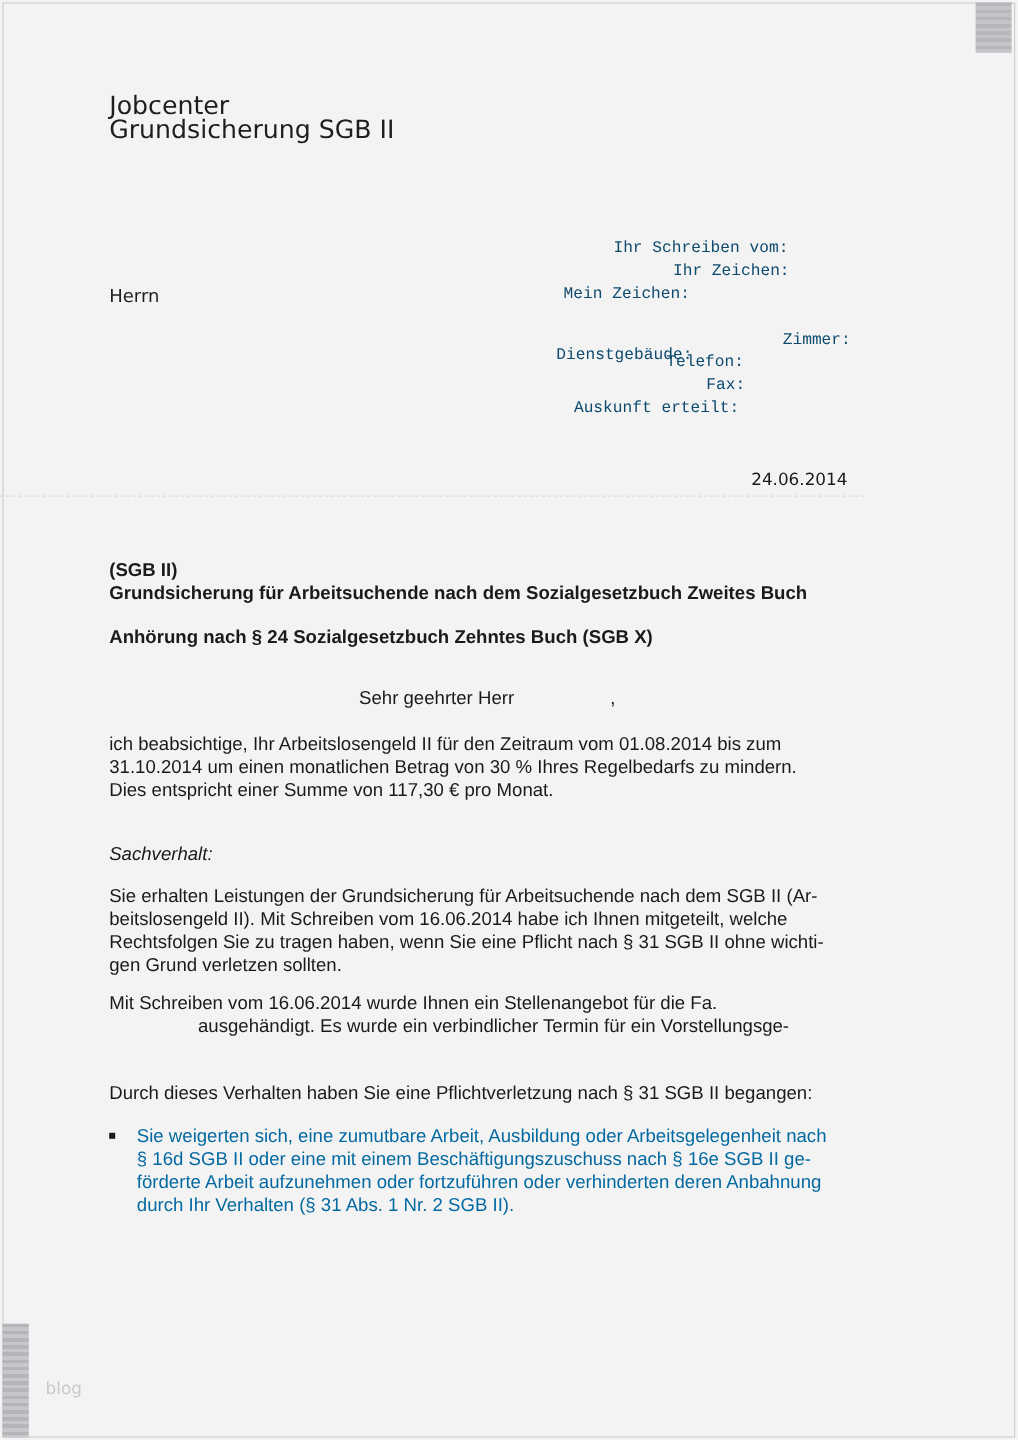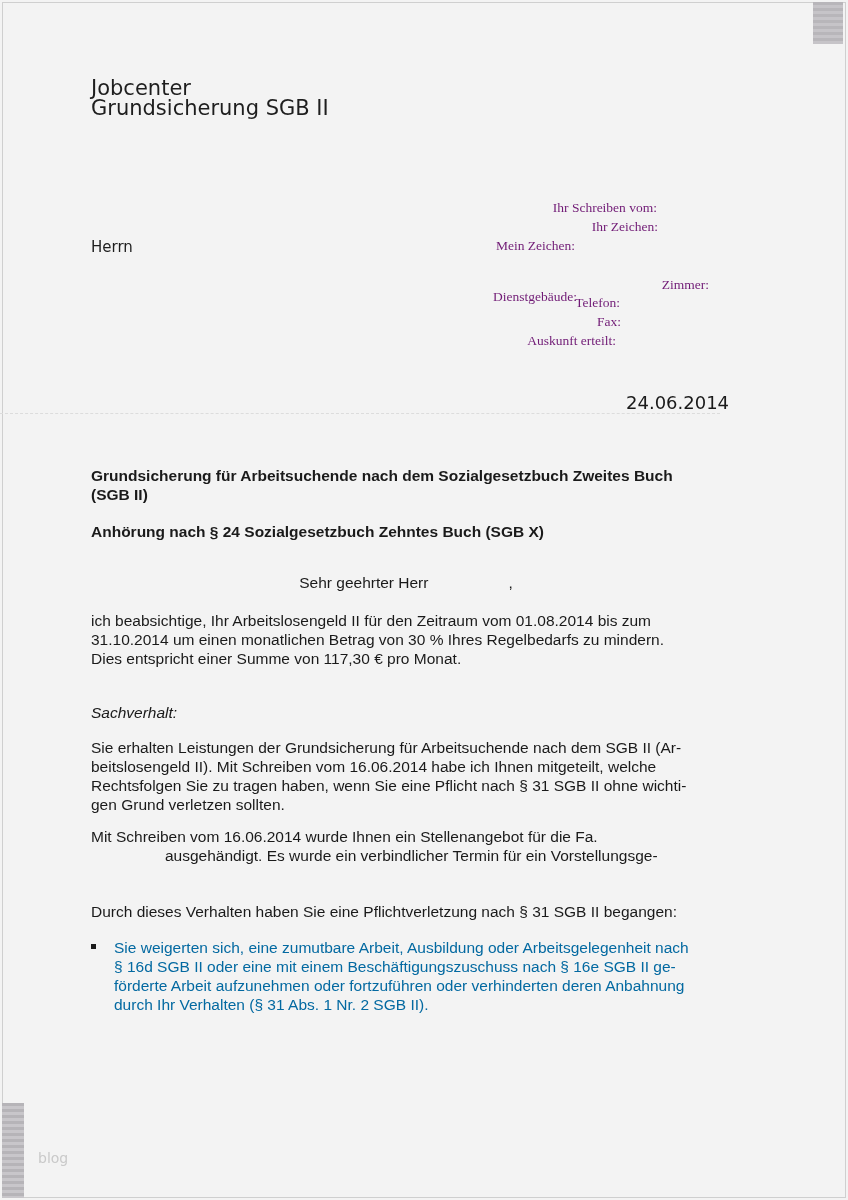--- a/index.html
+++ b/index.html
@@ -28,26 +28,26 @@
     }
     .sender {
       position: absolute; left: 91px; top: 78px;
       font-family: "DejaVu Sans", sans-serif; font-size: 21px; line-height: 20px; color: #1e1e1e;
     }
     .recipient {
       position: absolute; left: 91px; top: 238px;
       font-family: "DejaVu Sans", sans-serif; font-size: 15px; color: #1e1e1e;
     }
     .info-label {
-      position: absolute; font-family: Liberation Serif, serif; font-size: 13.5px;
-      color: #701a75; text-align: right; white-space: nowrap;
+      position: absolute; font-family: Liberation Mono, monospace; font-size: 13.5px;
+      color: #0c4a6e; text-align: right; white-space: nowrap;
     }
     .date {
       position: absolute; left: 626px; top: 392px;
-      font-family: "DejaVu Sans", sans-serif; font-size: 18px; color: #1a1a1a;
+      font-family: "DejaVu Sans", sans-serif; font-size: 14px; color: #1a1a1a;
     }
     .fold-line {
       position: absolute; left: 0; top: 413px; width: 720px; height: 0;
       border-top: 1px dashed #dcdcdc;
     }
     .block {
       position: absolute; left: 91px; width: 630px;
       font-size: 15.5px; line-height: 19px; color: #1a1a1a;
     }
     .bold { font-weight: bold; }
@@ -86,22 +86,22 @@
   <div class="info-label" style="right:139px; top:277px;">Zimmer:</div>
   <div class="info-label" style="right:228px; top:295px;">Telefon:</div>
   <div class="info-label" style="right:227px; top:314px;">Fax:</div>
   <div class="info-label" style="right:232px; top:333px;">Auskunft erteilt:</div>
 </div>
 
 <div class="date">24.06.2014</div>
 <div class="fold-line"></div>
 
 <div class="block bold" style="top:466px;">
+  <div>(SGB II)</div>
   <div>Grundsicherung für Arbeitsuchende nach dem Sozialgesetzbuch Zweites Buch</div>
-  <div>(SGB II)</div>
 </div>
 <div class="block bold" style="top:522px;">Anhörung nach § 24 Sozialgesetzbuch Zehntes Buch (SGB X)</div>
 
 <div class="block" style="top:573px;text-align:center;">
   <span>Sehr geehrter Herr</span><span class="redact"></span><span>,</span>
 </div>
 
 <div class="block" style="top:611px;">
   <div>ich beabsichtige, Ihr Arbeitslosengeld II für den Zeitraum vom 01.08.2014 bis zum</div>
   <div>31.10.2014 um einen monatlichen Betrag von 30 % Ihres Regelbedarfs zu mindern.</div>

